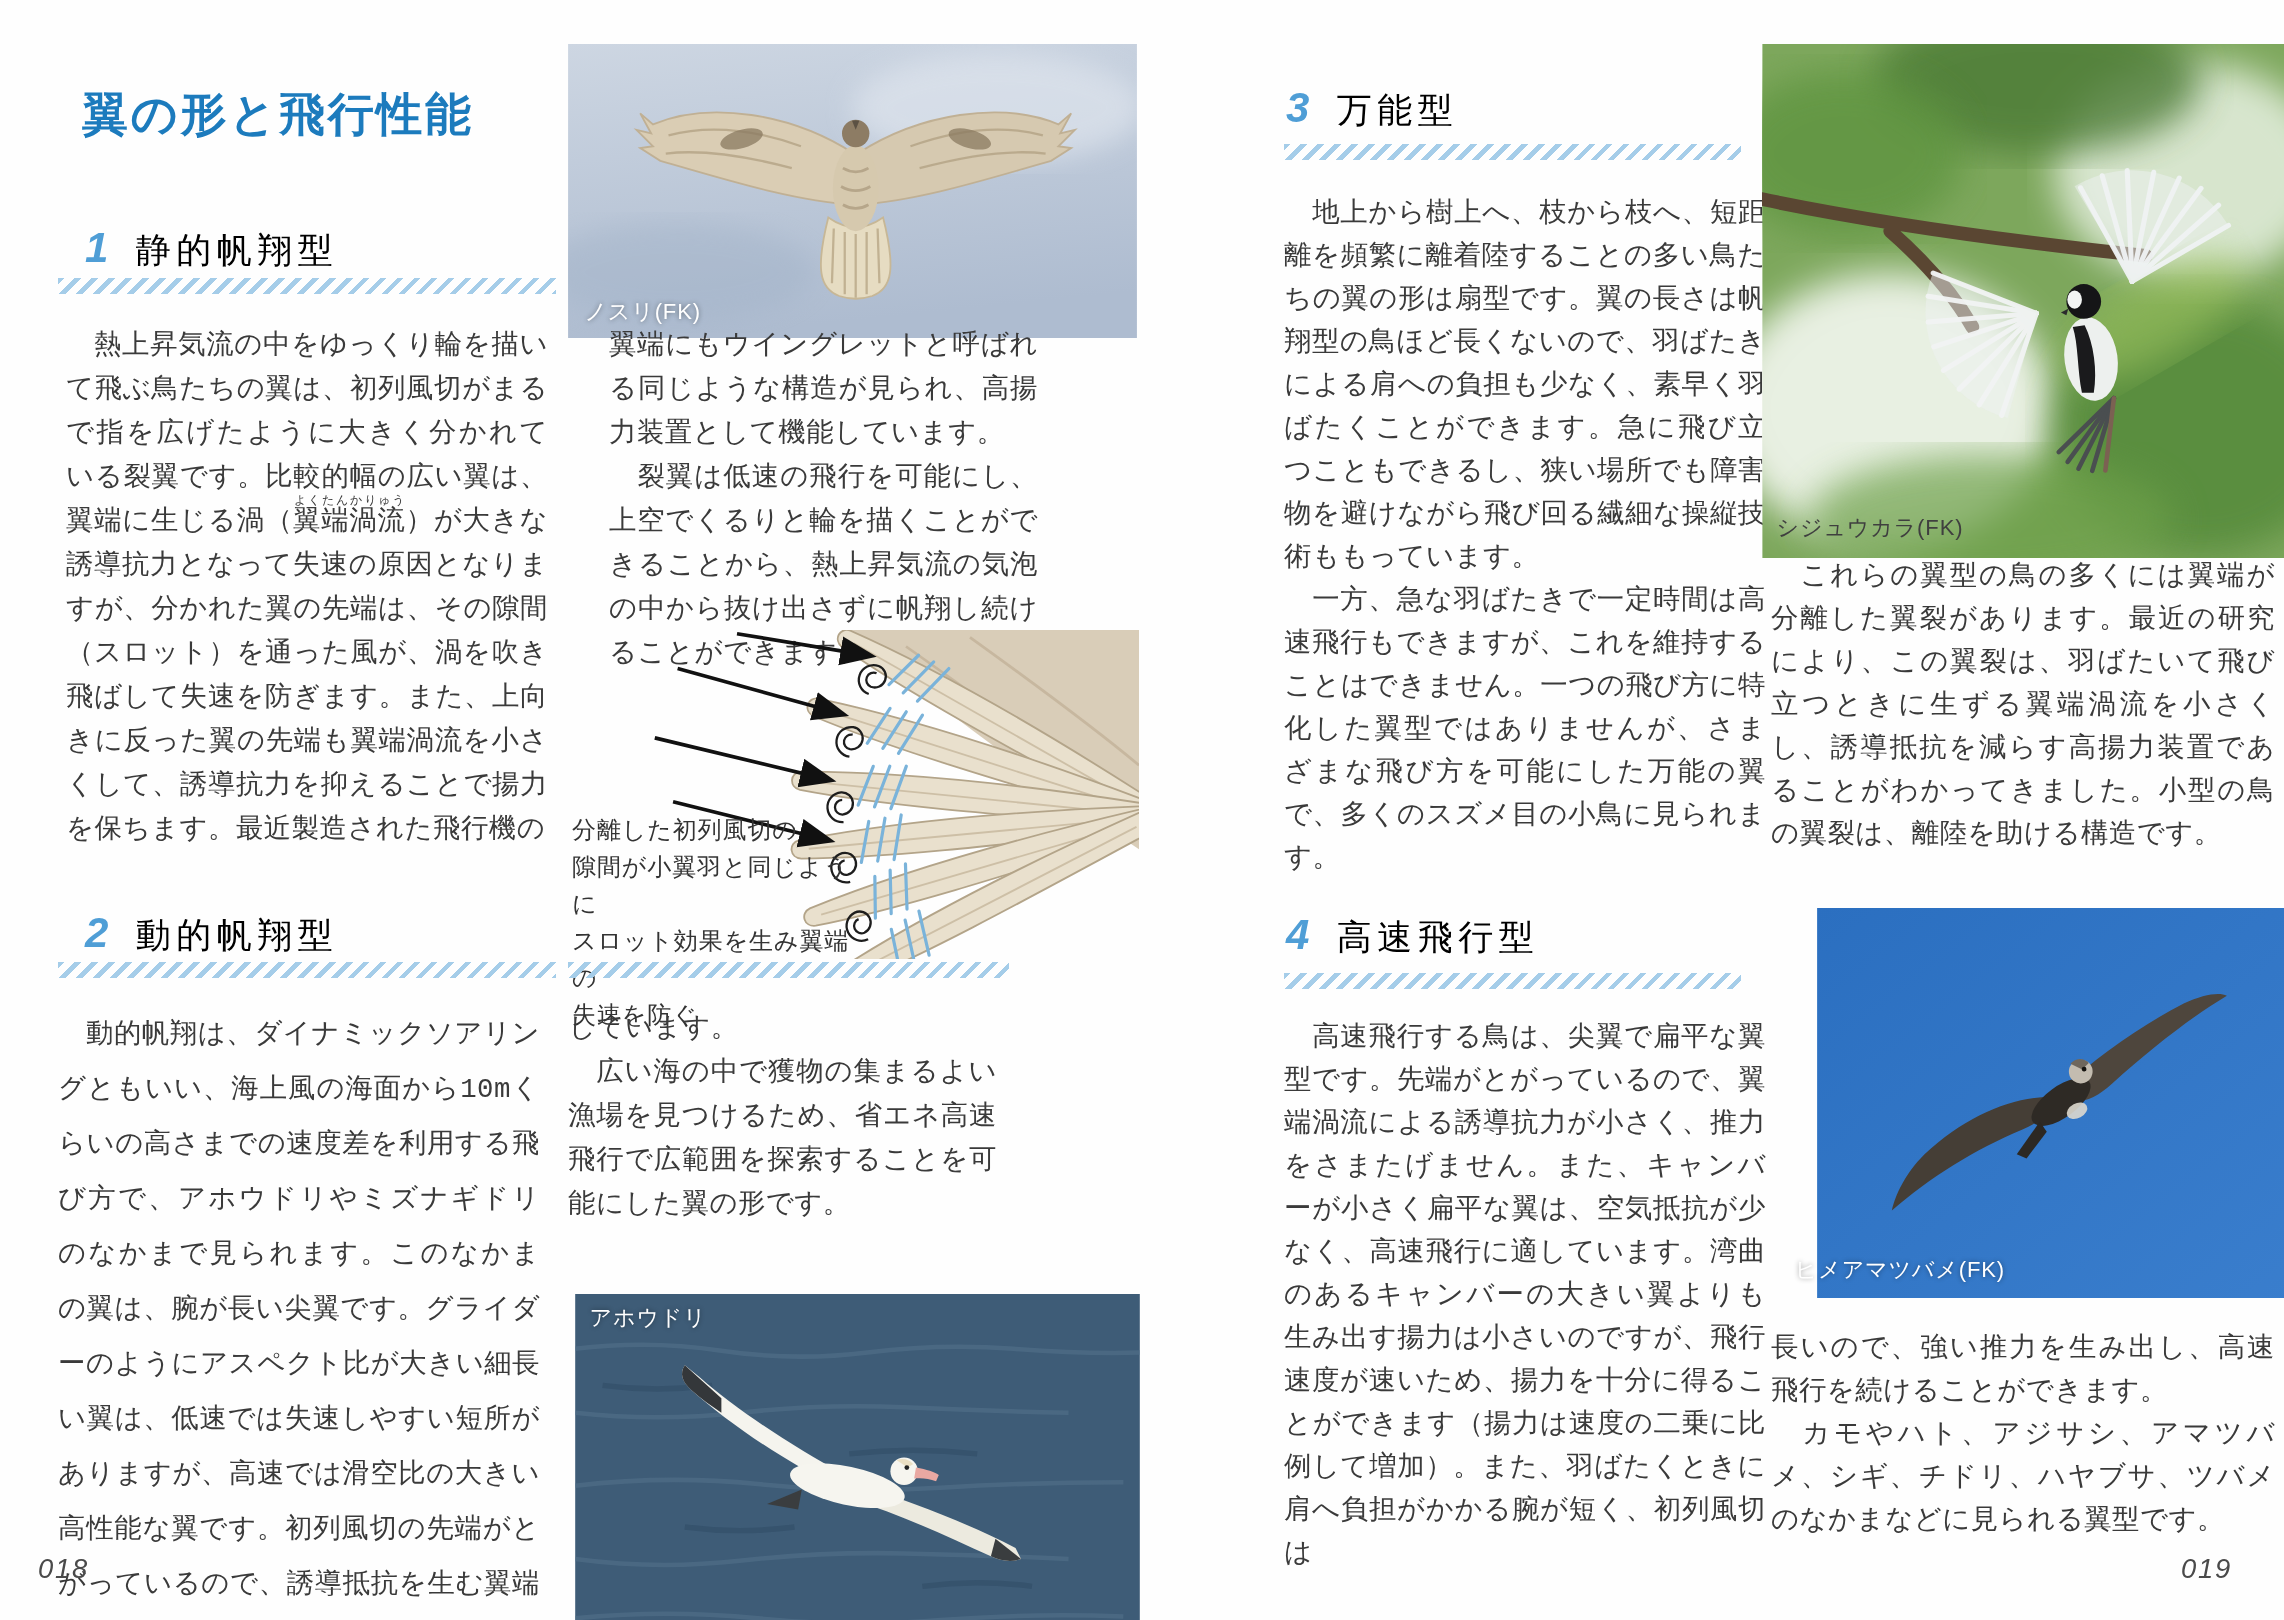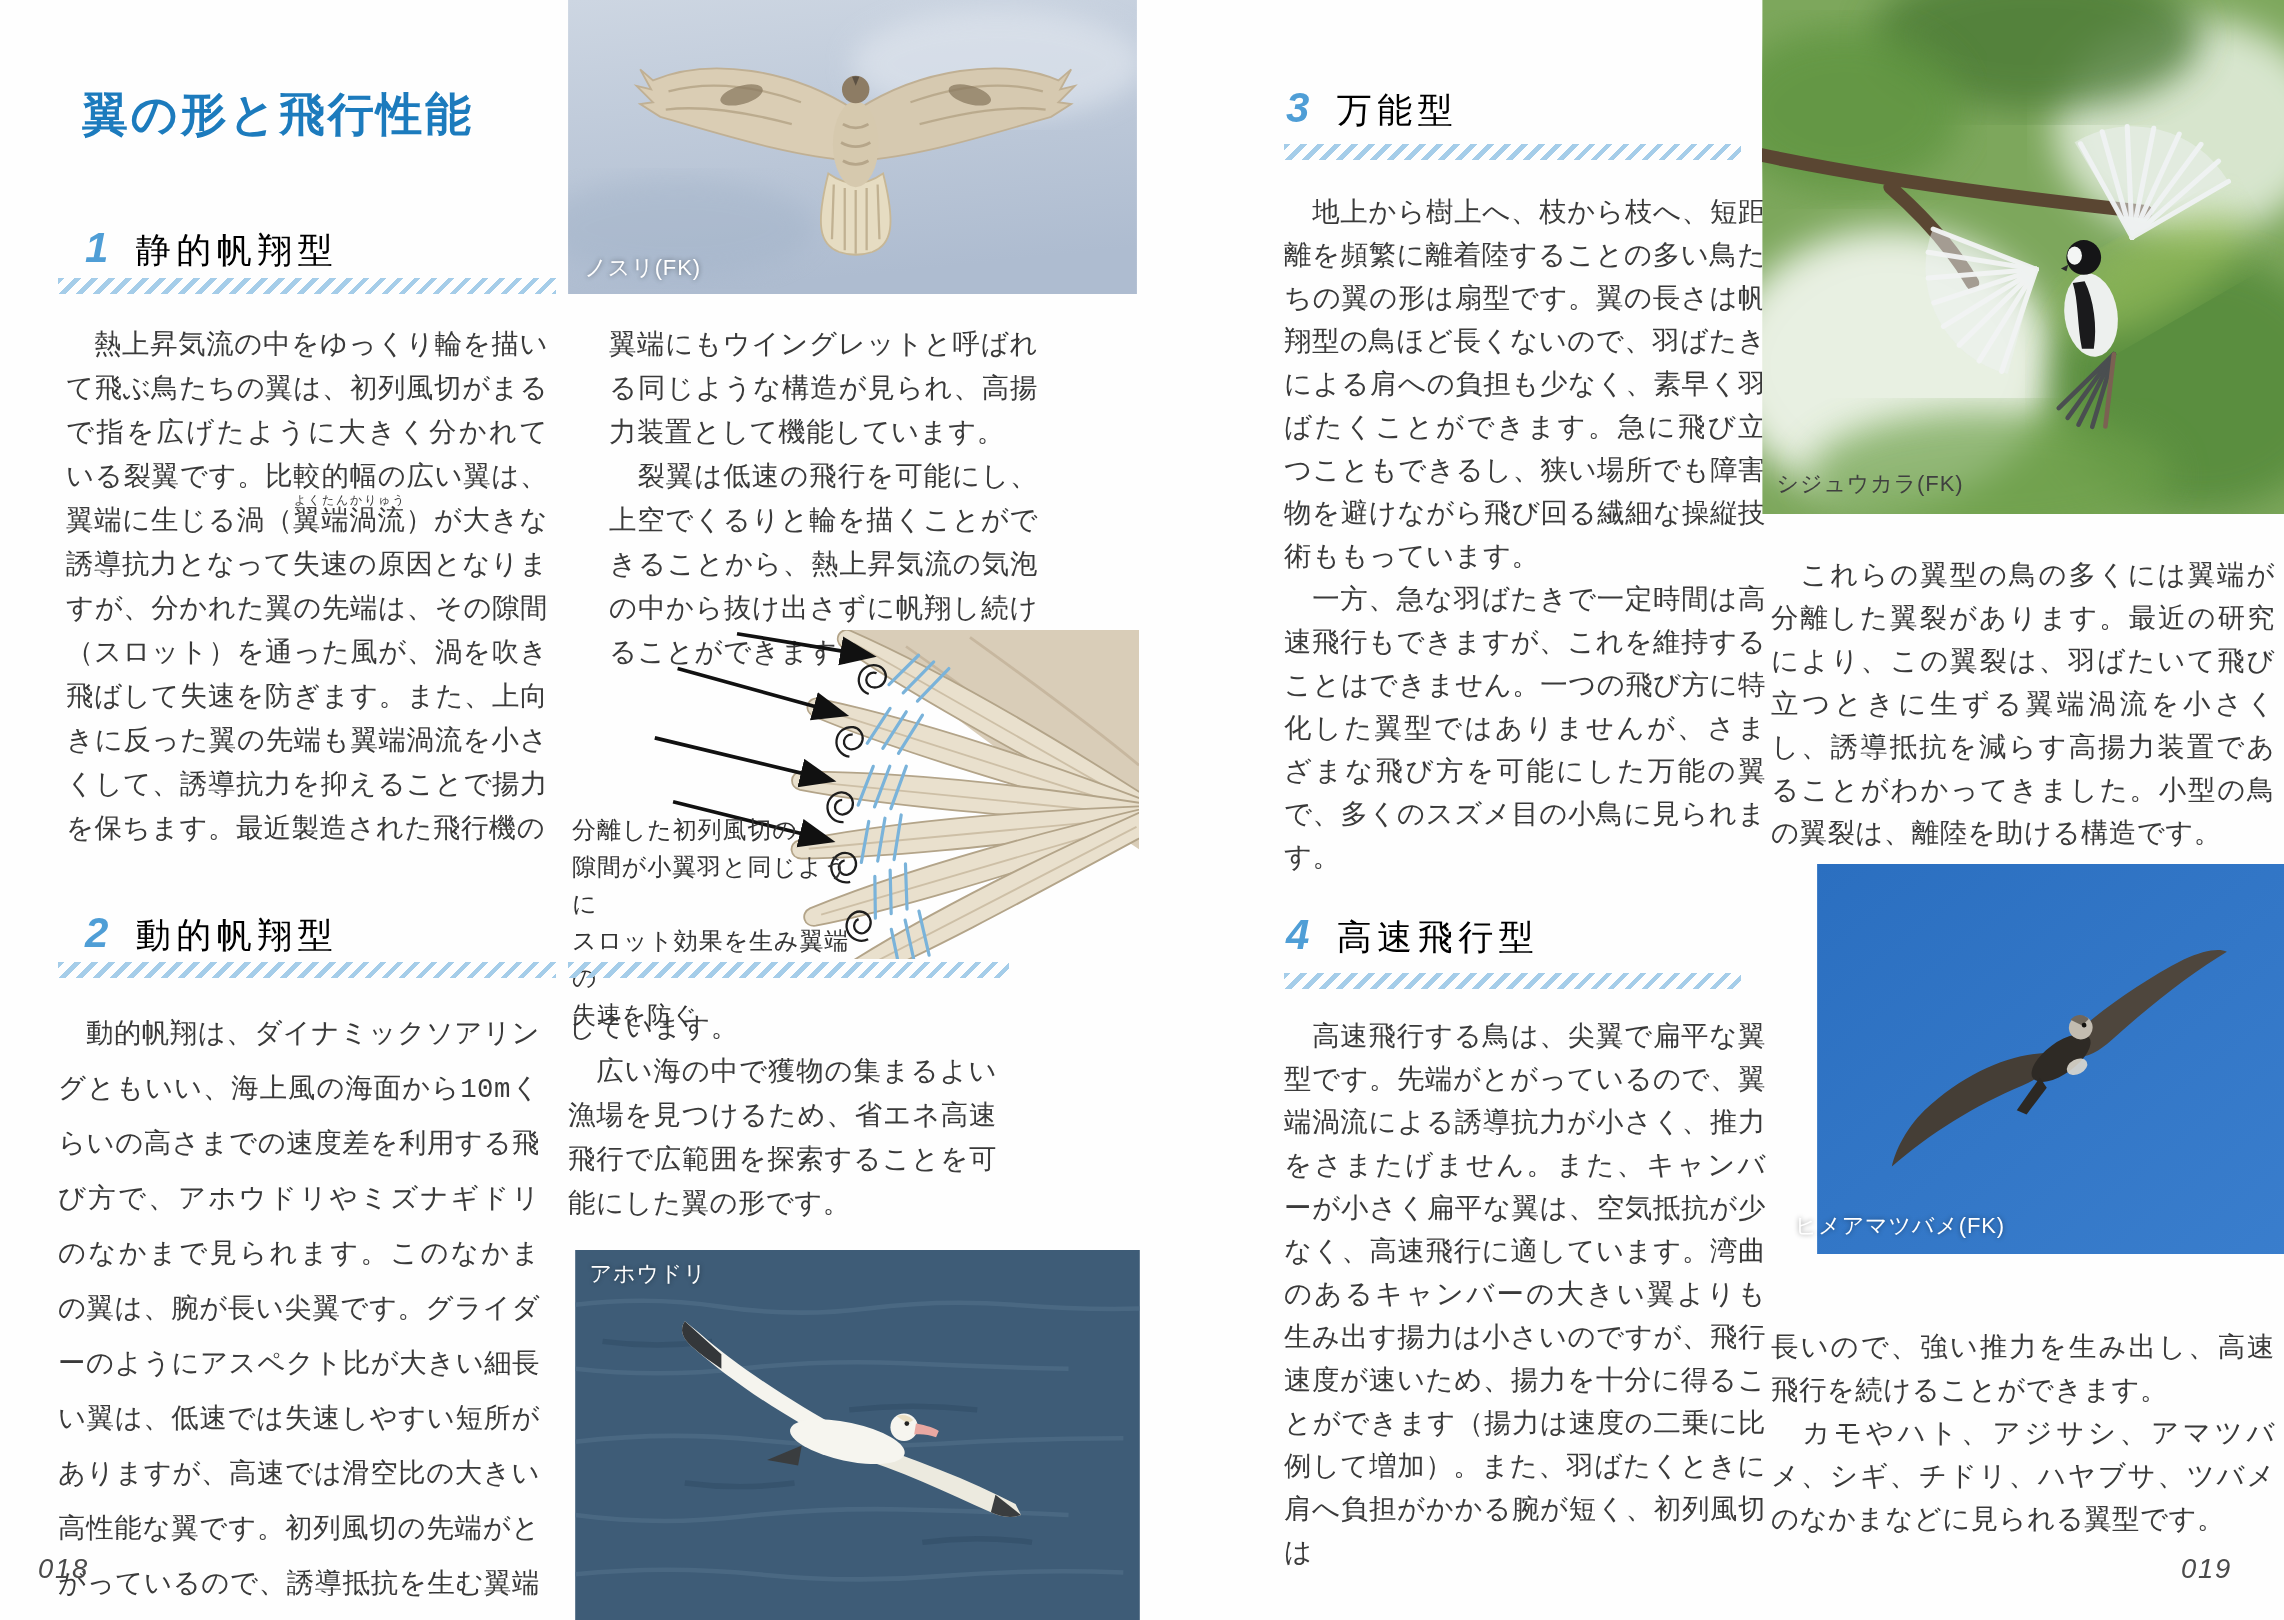--- a/index.html
+++ b/index.html
@@ -13,21 +13,21 @@
   .sec-num{font-size:42px;font-style:italic;color:#4f9ed6;font-weight:bold;line-height:1;}
   .sec-label{font-size:35px;color:#000000;letter-spacing:5.5px;font-weight:500;line-height:1;}
   
   .hatch{height:15.5px;background:repeating-linear-gradient(135deg,#a5cde9 0 4.6px,transparent 4.6px 12px);}
   
   .body-col{font-size:27.4px;line-height:44px;text-align:justify;letter-spacing:0.5px;}
   .body-col p{margin:0;}
   .rp .body-col{line-height:43px;}
   ruby rt{font-size:12px;color:#3a3a3a;letter-spacing:0;}
   
-  .photo{overflow:hidden;}
+  .photo{overflow:hidden;margin-top:44px;}
   .photo svg{display:block;}
   .caption{position:absolute;font-size:22px;color:#ffffff;letter-spacing:0.9px;
            text-shadow:0 0 5.5px rgba(0,0,0,.45);}
   .caption.dark{color:#3f3f3f;text-shadow:none;}
   
   .diagram-caption{font-size:24px;line-height:37px;color:#333;white-space:pre-line;letter-spacing:0.9px;}
   .pagenum{font-size:27.4px;font-style:italic;color:#4a4a4a;letter-spacing:1.8px;}
 </style>
 </head>
 <body>

